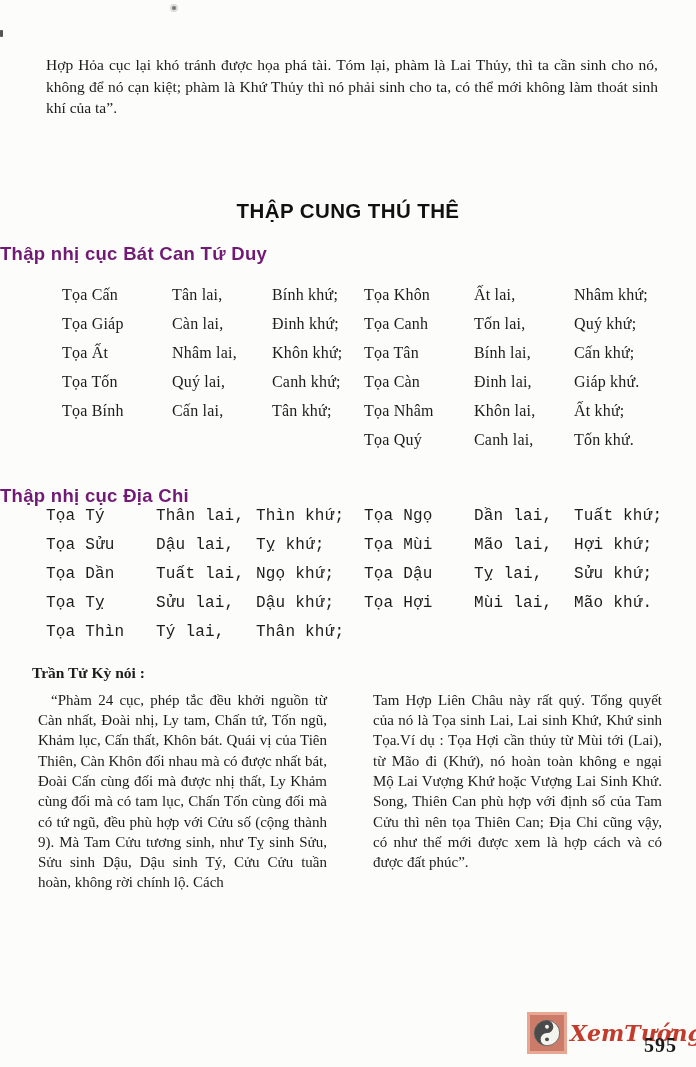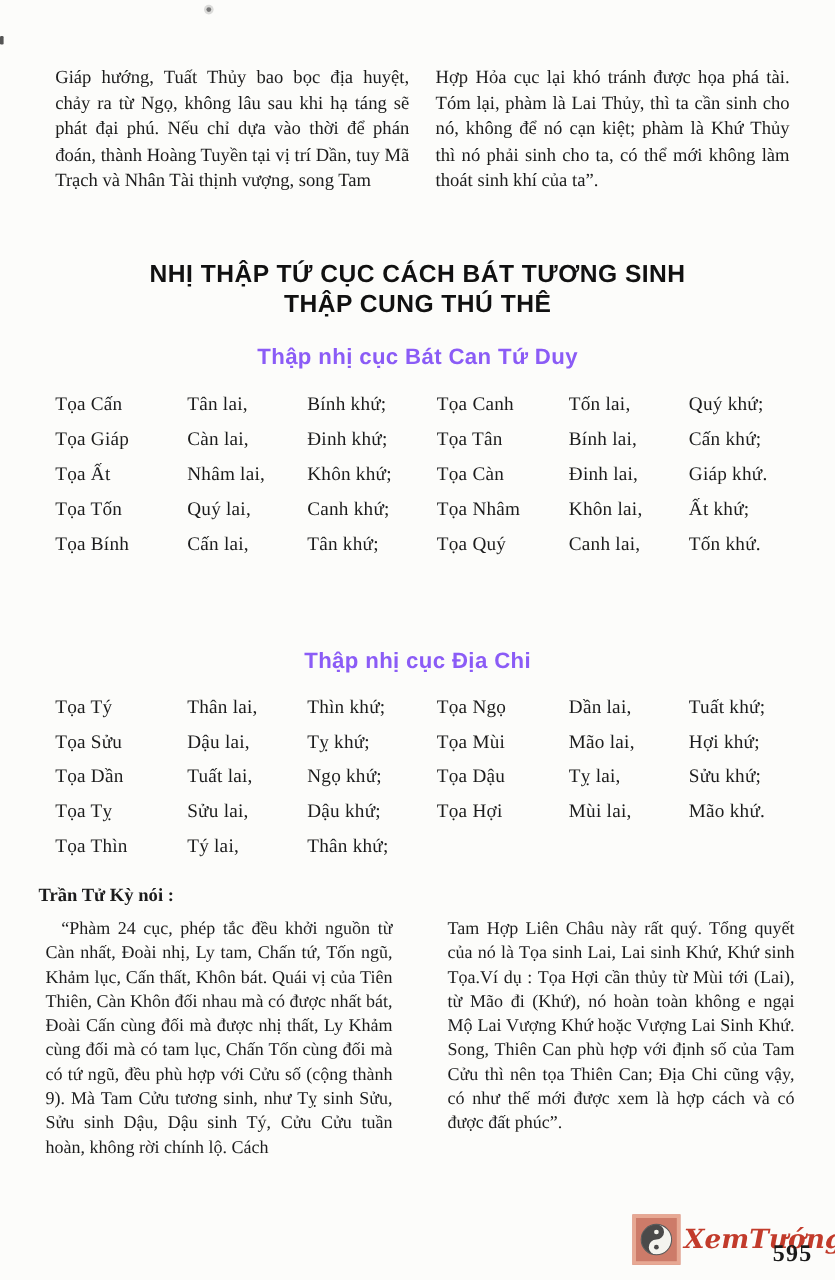--- a/index.html
+++ b/index.html
@@ -27,36 +27,36 @@
     margin:54px 0 0 0;
     text-align:center;
     font-family:"Liberation Sans",sans-serif;
     font-weight:bold;
     font-size:20.5px;
     line-height:25px;
     letter-spacing:.4px;
     color:#111;
   }
   h2.section-title{
-    margin:0;text-align:center;
+    margin:0;
     font-family:"Liberation Sans",sans-serif;
     font-weight:bold;
     font-size:18.5px;
-    color:#8b5cf6;
+    color:#701a75;
     letter-spacing:.3px;
   }
   h2.first{margin-top:20px;}
-  h2.second{margin-top:66px;}
+  h2.second{margin-top:25px;}
   .table-wrap{
     display:flex;
     justify-content:space-between;
     padding:0 30px 0 46px;
   }
-  .table-wrap.t1{margin-top:21px;}
-  .table-wrap.t2{margin-top:19px;}
+  .table-wrap.t1{margin-top:21px;justify-content:flex-end;}
+  .table-wrap.t2{font-family:Liberation Mono, monospace;}
   .tgrid{width:302px;}
   .trow{display:flex;height:29px;align-items:flex-start;font-size:16px;letter-spacing:.2px;}
   .trow .c1{width:110px;}
   .trow .c2{width:100px;}
   .trow .c3{flex:1;}
   .quote-intro{
     margin:12px 0 0 0;
     padding-left:32px;
     font-size:15.5px;
     font-weight:bold;
@@ -91,26 +91,25 @@
 </style>
 </head>
 <body>
 
 <div class="page">
 
   <div class="speck s1"></div>
   <div class="speck s2"></div>
 
   <div class="two-col top">
-    <p>Giáp hướng, Tuất Thủy bao bọc địa huyệt, chảy ra từ Ngọ, không lâu sau khi hạ táng sẽ phát đại phú. Nếu chỉ dựa vào thời để phán đoán, thành Hoàng Tuyền tại vị trí Dần, tuy Mã Trạch và Nhân Tài thịnh vượng, song Tam</p>
     <p>Hợp Hỏa cục lại khó tránh được họa phá tài. Tóm lại, phàm là Lai Thủy, thì ta cần sinh cho nó, không để nó cạn kiệt; phàm là Khứ Thủy thì nó phải sinh cho ta, có thể mới không làm thoát sinh khí của ta”.</p>
   </div>
 
   <h1 class="main-title">
-    <span>NHỊ THẬP TỨ CỤC CÁCH BÁT TƯƠNG SINH</span><br>
+    <br>
     <span>THẬP CUNG THÚ THÊ</span>
   </h1>
 
   <h2 class="section-title first">Thập nhị cục Bát Can Tứ Duy</h2>
 
   <div class="table-wrap t1">
     <div class="tgrid">
       <div class="trow">
           <span class="c1">Tọa Cấn</span>
           <span class="c2">Tân lai,</span>
@@ -131,20 +130,25 @@
           <span class="c2">Quý lai,</span>
           <span class="c3">Canh khứ;</span>
         </div>
       <div class="trow">
           <span class="c1">Tọa Bính</span>
           <span class="c2">Cấn lai,</span>
           <span class="c3">Tân khứ;</span>
         </div>
     </div>
     <div class="tgrid">
+      <div class="trow">
+          <span class="c1">Tọa Khôn</span>
+          <span class="c2">Ất lai,</span>
+          <span class="c3">Nhâm khứ;</span>
+        </div>
       <div class="trow">
           <span class="c1">Tọa Canh</span>
           <span class="c2">Tốn lai,</span>
           <span class="c3">Quý khứ;</span>
         </div>
       <div class="trow">
           <span class="c1">Tọa Tân</span>
           <span class="c2">Bính lai,</span>
           <span class="c3">Cấn khứ;</span>
         </div>

